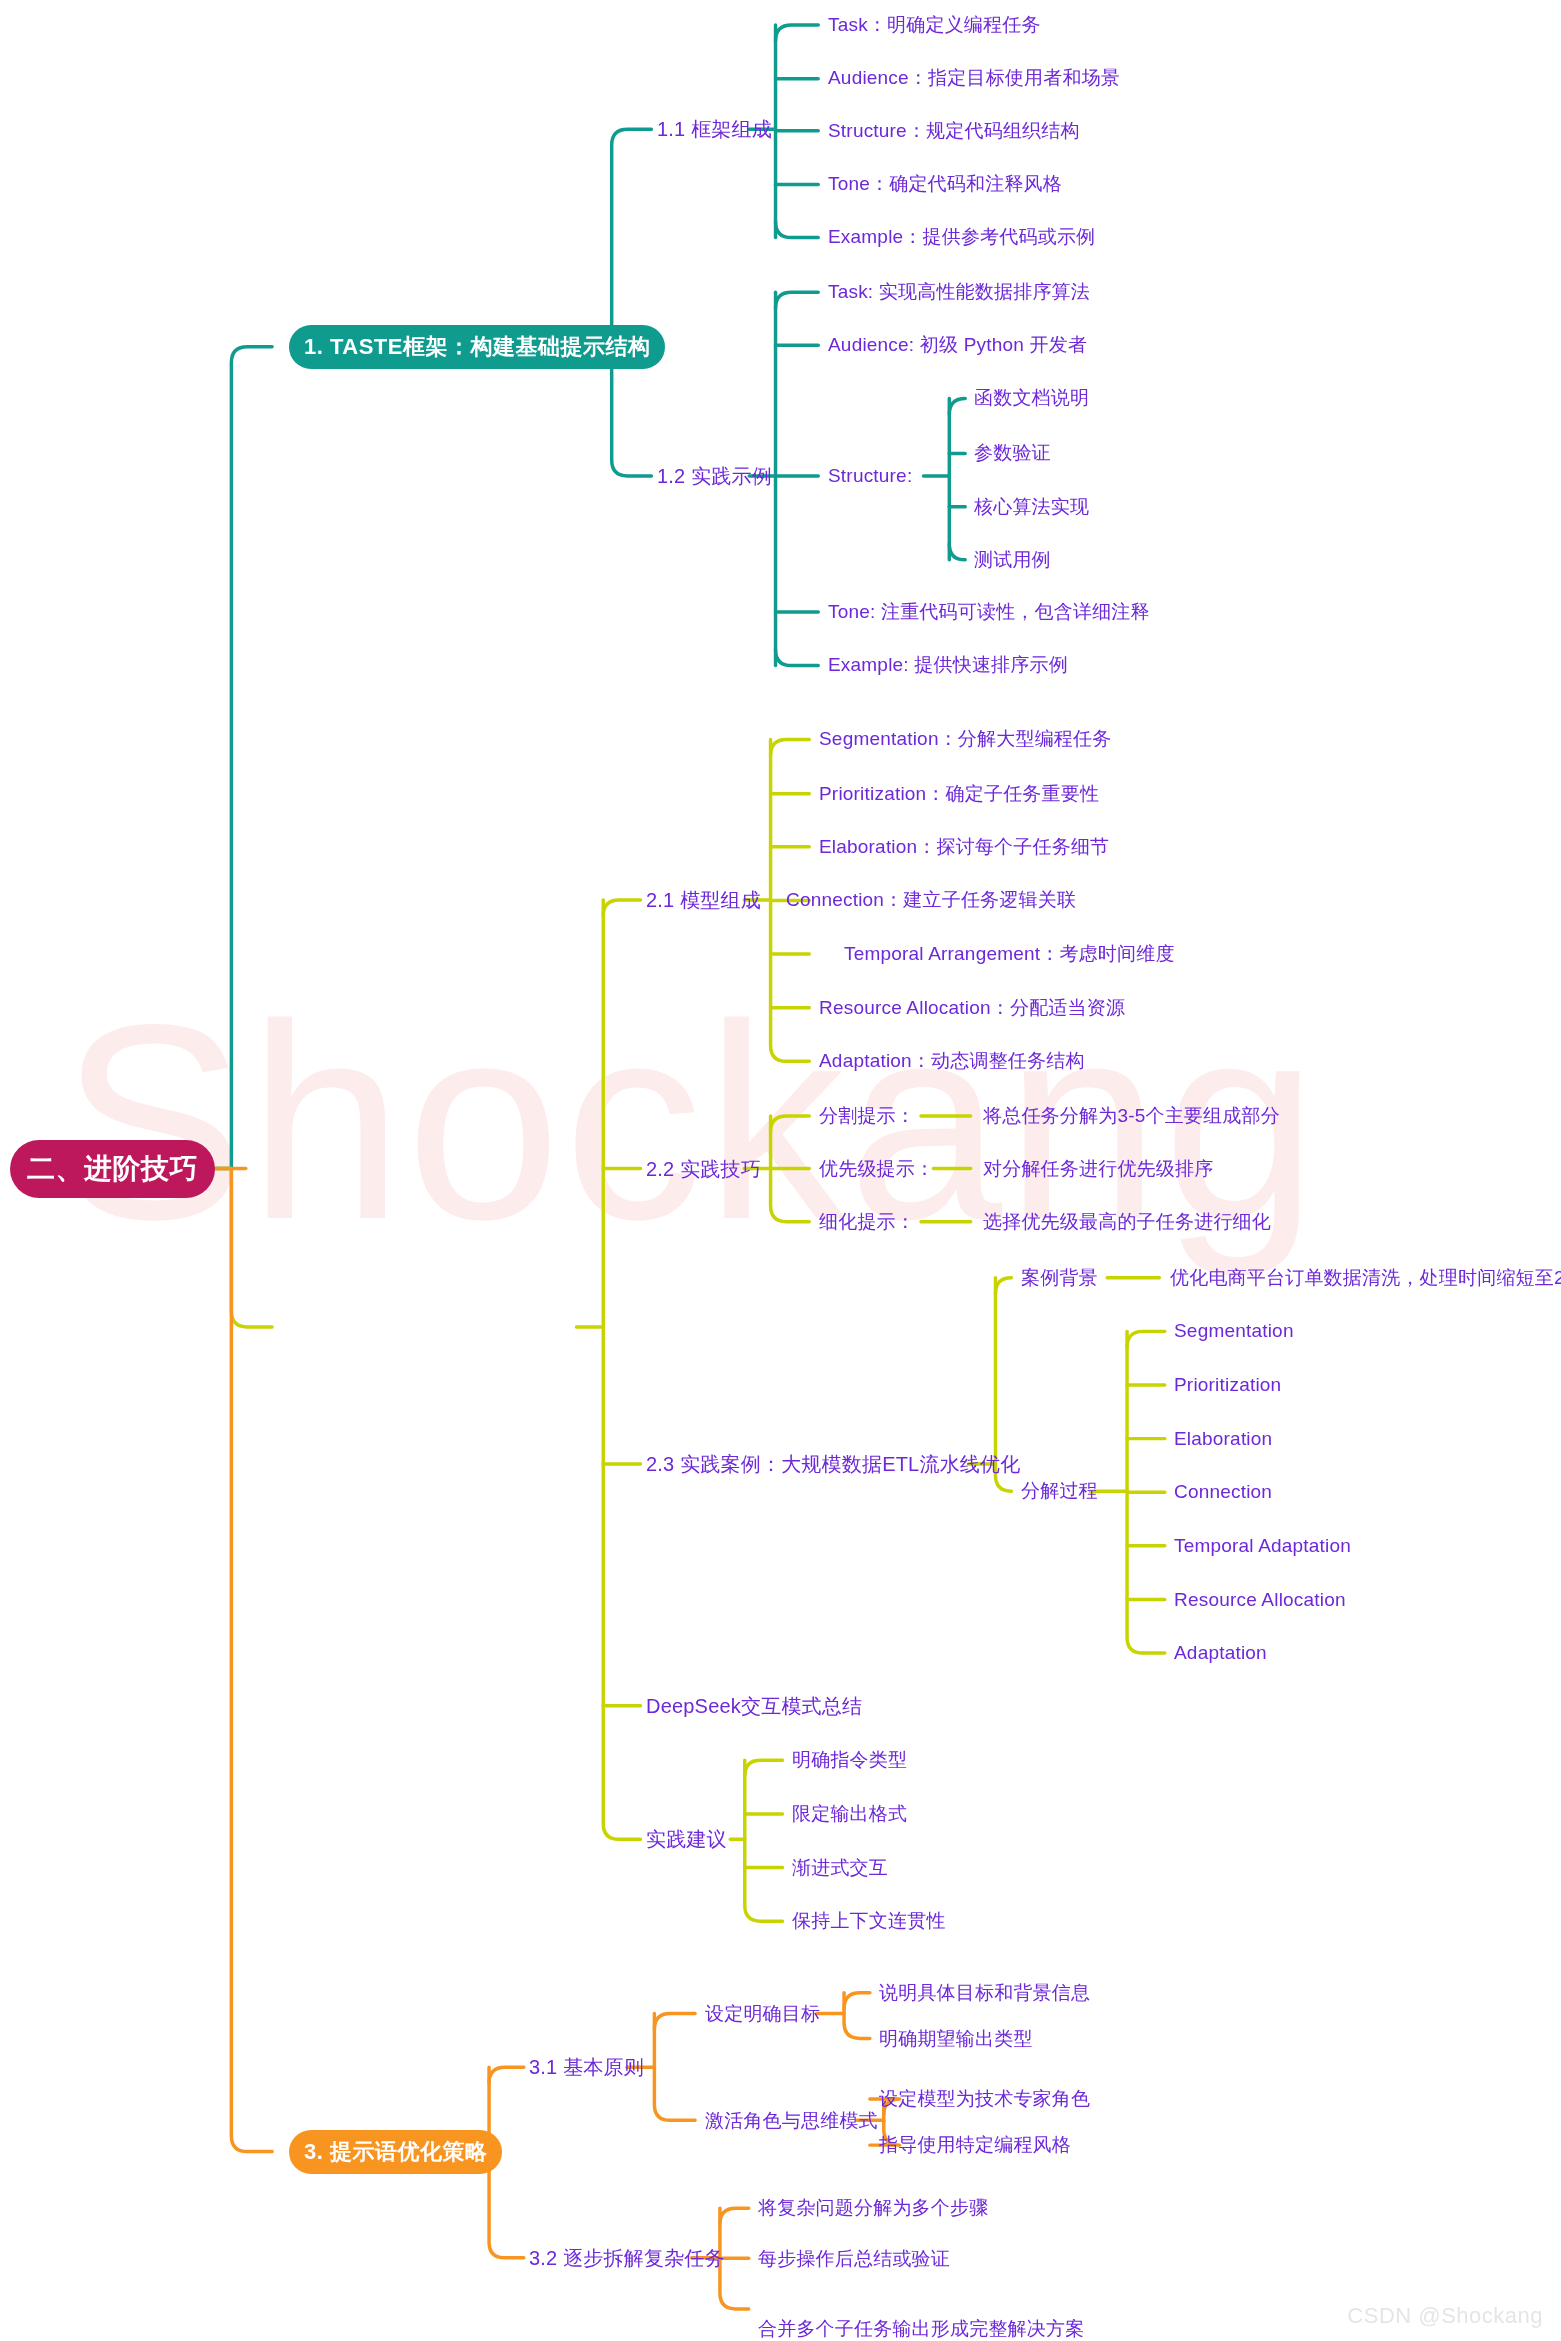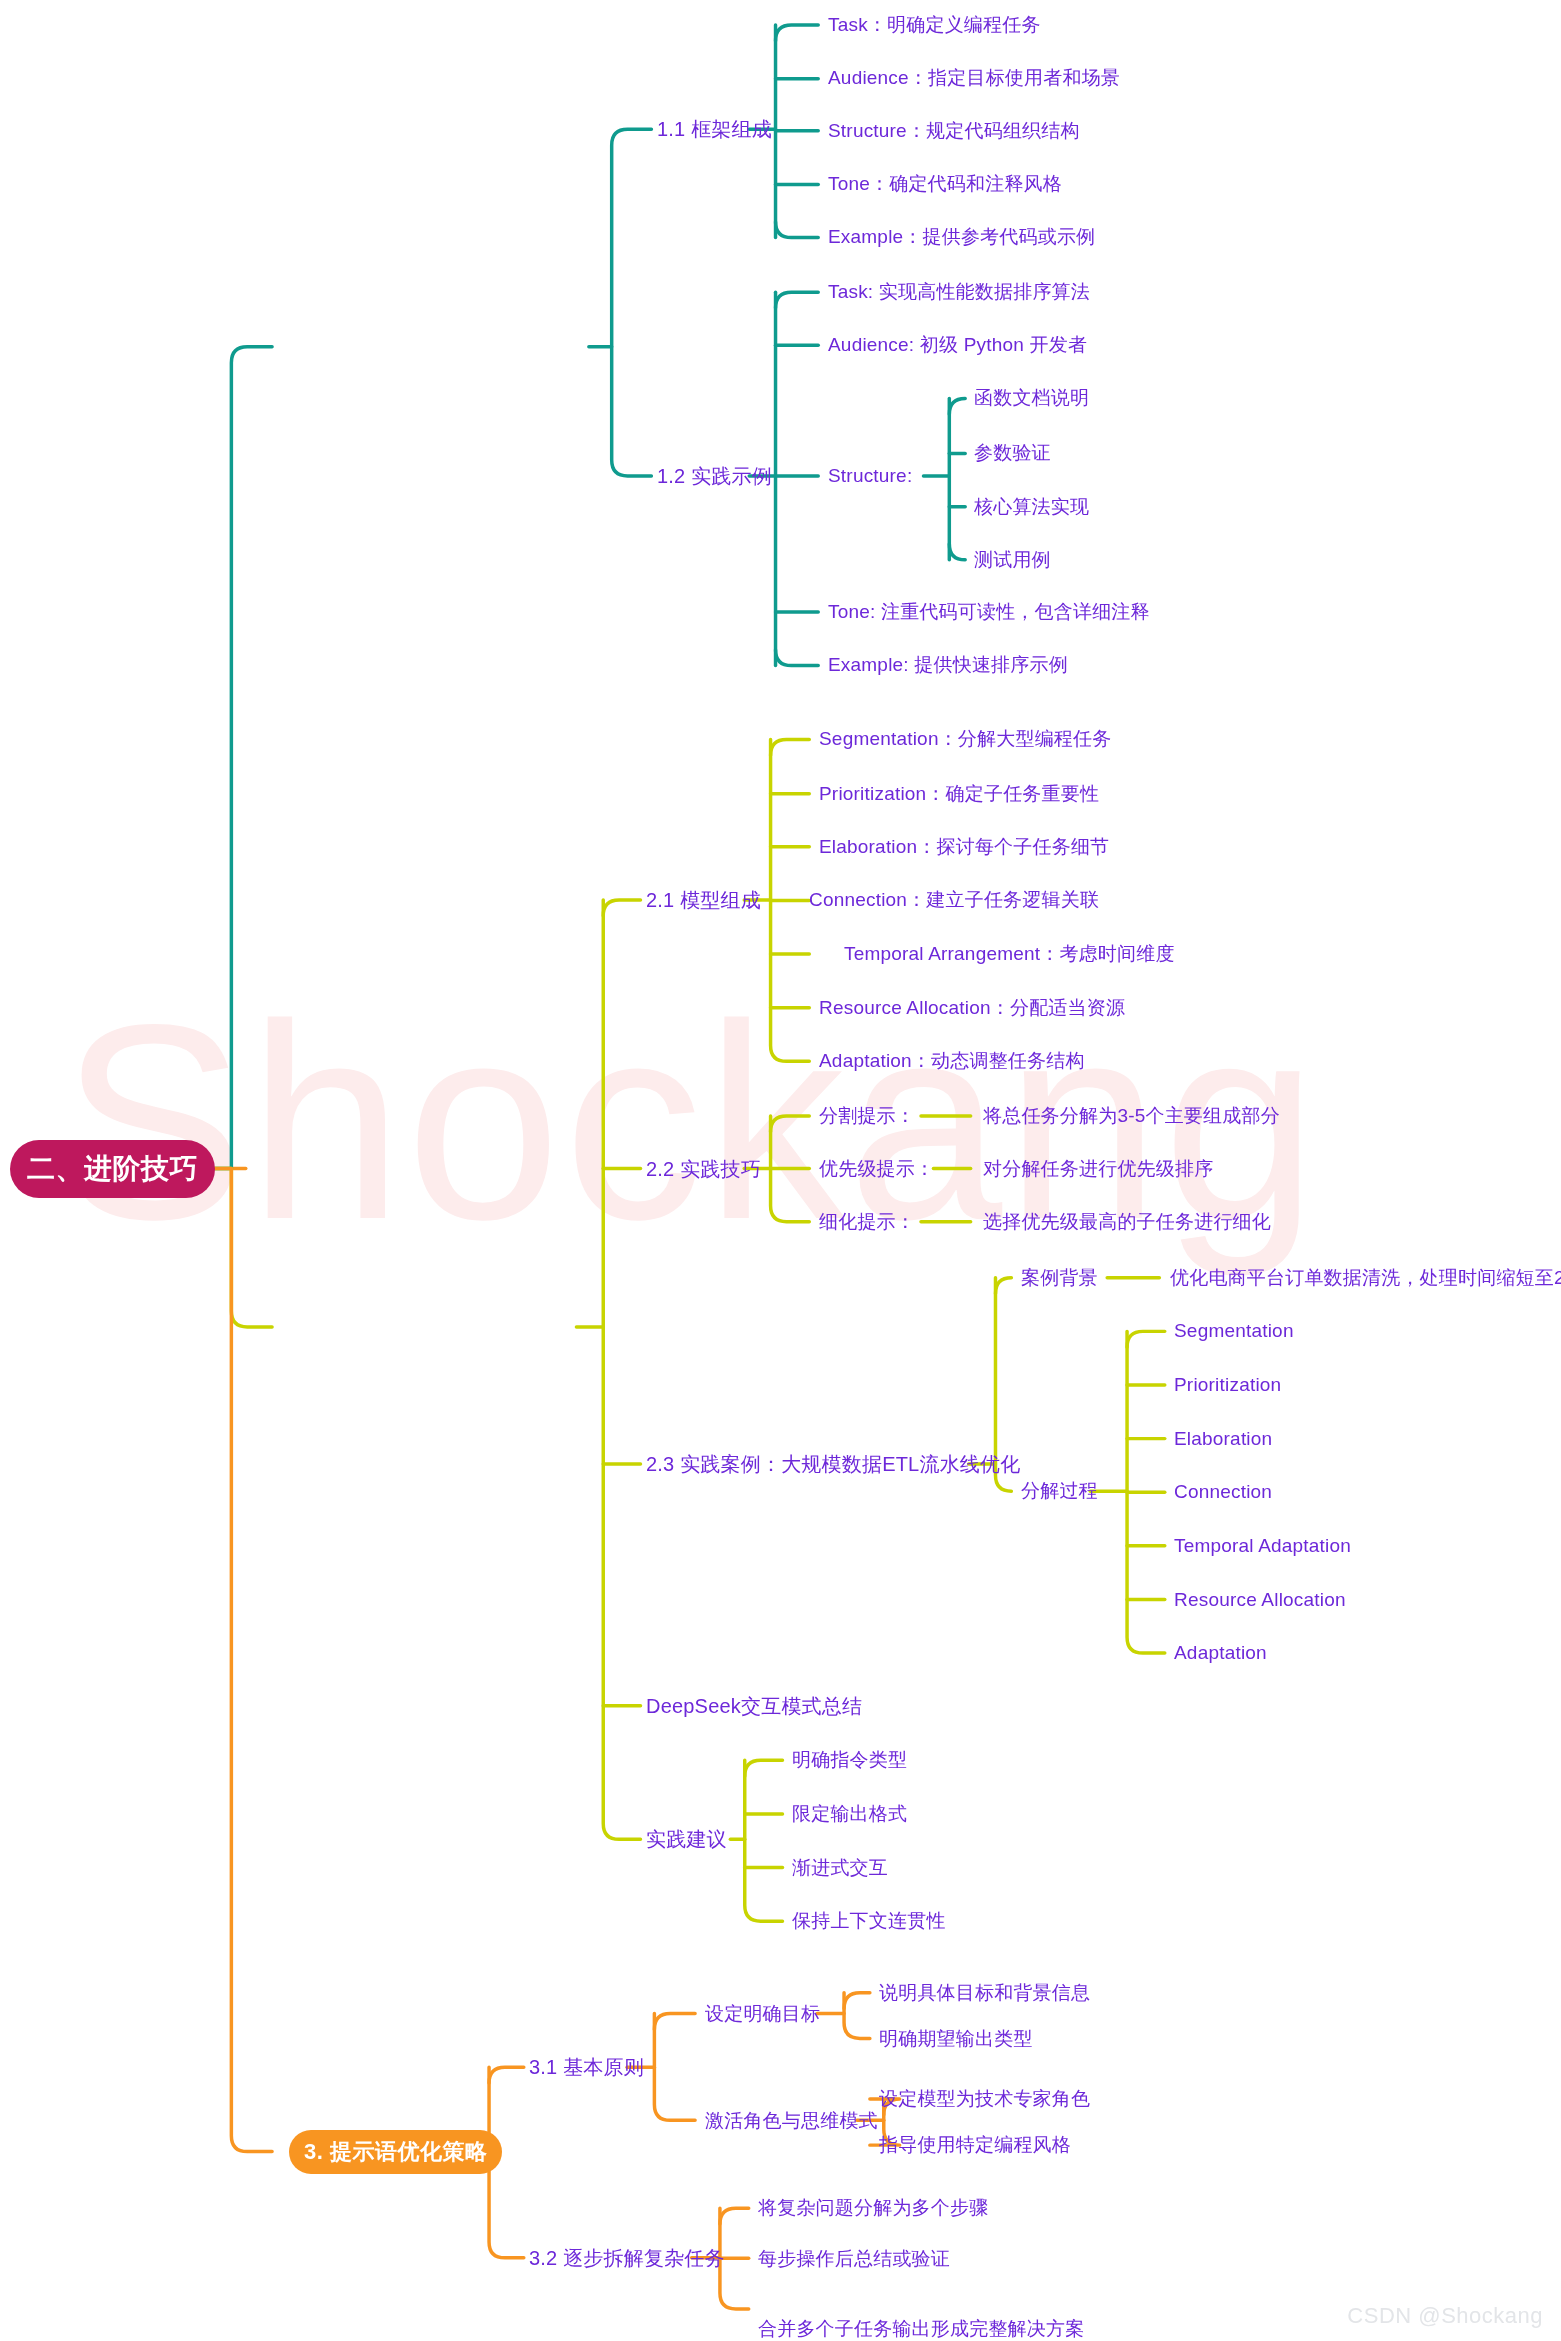--- a/index.html
+++ b/index.html
@@ -206,20 +206,23 @@
       <path d="M 1450 4447 V 4618 Q 1450 4650 1482 4650 H 1508" stroke="#f89521"></path>
       <path d="M 1450 4548 H 1508" stroke="#f89521"></path>
 
     </g>
   </svg>
 
   <div class="pill root" style="left:10px; top:1169px; background:#be185d;">
     <span>二、进阶技巧</span>
   </div>
 
+  <div class="pill main" style="left:289px; top:347px; background:#0f9b8e;">
+    <span>1. TASTE框架：构建基础提示结构</span>
+  </div>
   <div class="pill main" style="left:289px; top:2152px; background:#f89521;">
     <span>3. 提示语优化策略</span>
   </div>
 
   <div class="node branch-label" style="left:657px; top:129px;"><span>1.1 框架组成</span></div>
   <div class="node leaf" style="left:828px; top:25px;"><span>Task：明确定义编程任务</span></div>
   <div class="node leaf" style="left:828px; top:78px;"><span>Audience：指定目标使用者和场景</span></div>
   <div class="node leaf" style="left:828px; top:131px;"><span>Structure：规定代码组织结构</span></div>
   <div class="node leaf" style="left:828px; top:184px;"><span>Tone：确定代码和注释风格</span></div>
   <div class="node leaf" style="left:828px; top:237px;"><span>Example：提供参考代码或示例</span></div>
@@ -232,21 +235,21 @@
   <div class="node leaf" style="left:974px; top:453px;"><span>参数验证</span></div>
   <div class="node leaf" style="left:974px; top:507px;"><span>核心算法实现</span></div>
   <div class="node leaf" style="left:974px; top:560px;"><span>测试用例</span></div>
   <div class="node leaf" style="left:828px; top:612px;"><span>Tone: 注重代码可读性，包含详细注释</span></div>
   <div class="node leaf" style="left:828px; top:665px;"><span>Example: 提供快速排序示例</span></div>
 
   <div class="node branch-label" style="left:646px; top:900px;"><span>2.1 模型组成</span></div>
   <div class="node leaf" style="left:819px; top:739px;"><span>Segmentation：分解大型编程任务</span></div>
   <div class="node leaf" style="left:819px; top:794px;"><span>Prioritization：确定子任务重要性</span></div>
   <div class="node leaf" style="left:819px; top:847px;"><span>Elaboration：探讨每个子任务细节</span></div>
-  <div class="node leaf" style="left:809px; top:900px;"><span>Connection：建立子任务逻辑关联</span></div>
+  <div class="node leaf" style="left:786px; top:900px;"><span>Connection：建立子任务逻辑关联</span></div>
   <div class="node leaf" style="left:844px; top:954px;"><span>Temporal Arrangement：考虑时间维度</span></div>
   <div class="node leaf" style="left:819px; top:1008px;"><span>Resource Allocation：分配适当资源</span></div>
   <div class="node leaf" style="left:819px; top:1061px;"><span>Adaptation：动态调整任务结构</span></div>
 
   <div class="node branch-label" style="left:646px; top:1169px;"><span>2.2 实践技巧</span></div>
   <div class="node leaf" style="left:819px; top:1116px;"><span>分割提示：</span></div>
   <div class="node leaf" style="left:983px; top:1116px;"><span>将总任务分解为3-5个主要组成部分</span></div>
   <div class="node leaf" style="left:819px; top:1169px;"><span>优先级提示：</span></div>
   <div class="node leaf" style="left:983px; top:1169px;"><span>对分解任务进行优先级排序</span></div>
   <div class="node leaf" style="left:819px; top:1222px;"><span>细化提示：</span></div>

